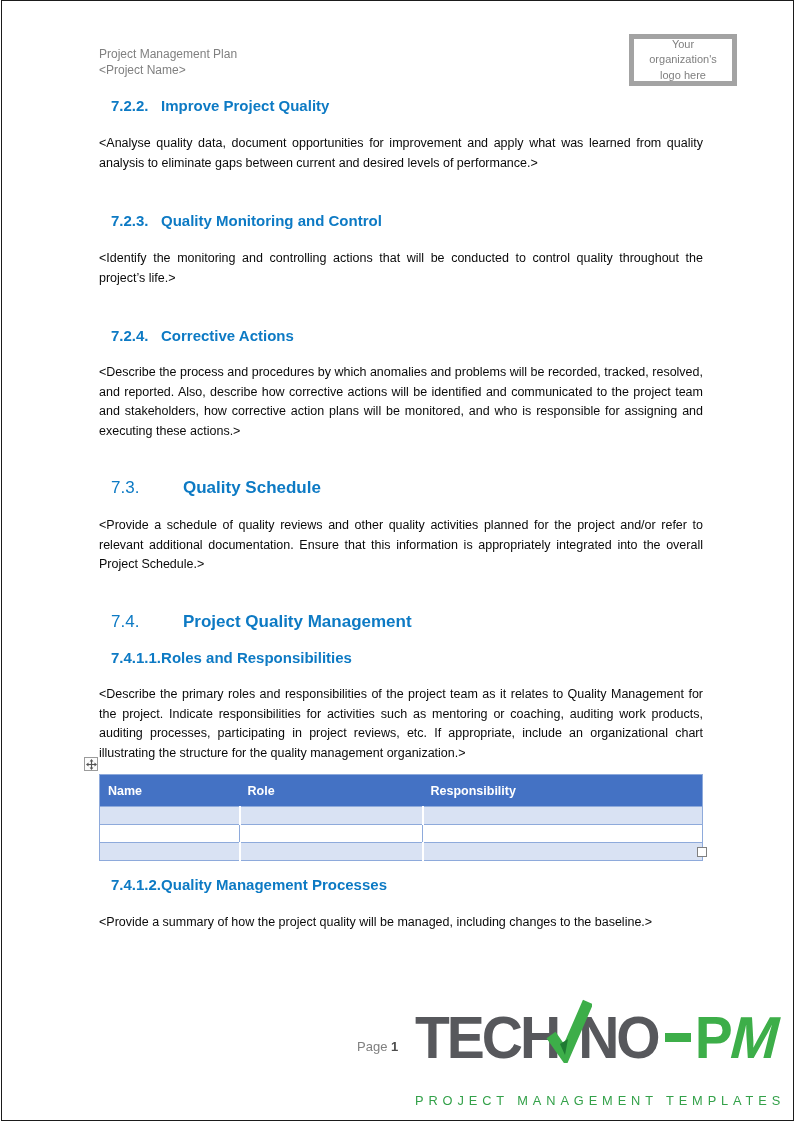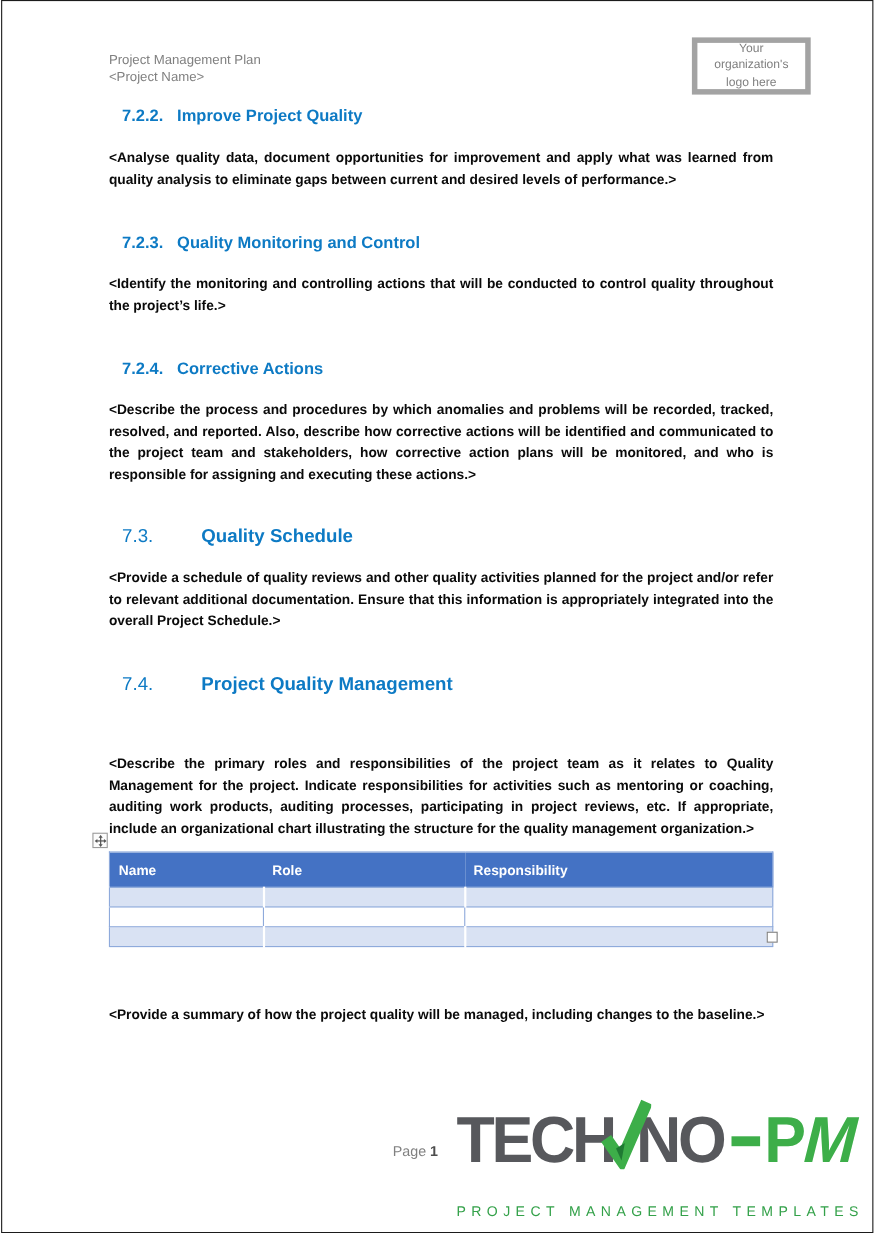--- a/index.html
+++ b/index.html
@@ -20,21 +20,21 @@
   .h2, .h3 { position:absolute; left:97px; width:620px; color:#0d7ac4; white-space:nowrap; }
   .h3 { font-size:15px; font-weight:bold; }
   .h2 { font-size:17px; }
   .h2 .num { font-weight:400; }
   .h2 .ttl { font-weight:bold;margin-left:24px; }
   .num { display:inline-block; min-width:48px;margin-left:12px; }
   .h3 .num { min-width:50px; font-weight:bold; }
   
   .body-p {
     position:absolute; left:97px; width:604px;
-    font-size:12.5px; line-height:19.5px; text-align:justify; color:#0a0a0a;font-weight:bold;
+    font-size:12.5px; line-height:19.5px; text-align:justify; color:#0a0a0a;
   }
   
   .tbl-wrap { position:absolute; left:97px; top:773px; width:603px; }
   table.doc-table { border-collapse:collapse; width:603px; table-layout:fixed; border:1px solid #8eaadb; }
   table.doc-table th {
     background:#4472c4; color:#fff; font-weight:bold; font-size:12.5px;
     text-align:left; padding:2px 8px; height:32px; border:none;
   }
   table.doc-table td { height:18px; padding:1px 8px; font-size:12.5px; }
   tr.alt td { background:#d9e2f3; border-top:1px solid #8eaadb; border-bottom:1px solid #8eaadb; border-right:2px solid #fff; }
@@ -93,20 +93,23 @@
 
   <div class="h2" style="top:477px">
     <span class="num">7.3.</span><span class="ttl">Quality Schedule</span>
   </div>
   <p class="body-p" style="top:515px">&lt;Provide a schedule of quality reviews and other quality activities planned for the project and/or refer to relevant additional documentation. Ensure that this information is appropriately integrated into the overall Project Schedule.&gt;</p>
 
   <div class="h2" style="top:611px">
     <span class="num">7.4.</span><span class="ttl">Project Quality Management</span>
   </div>
 
+  <div class="h3" style="top:648px">
+    <span class="num">7.4.1.1.</span><span class="ttl">Roles and Responsibilities</span>
+  </div>
   <p class="body-p" style="top:684px">&lt;Describe the primary roles and responsibilities of the project team as it relates to Quality Management for the project. Indicate responsibilities for activities such as mentoring or coaching, auditing work products, auditing processes, participating in project reviews, etc. If appropriate, include an organizational chart illustrating the structure for the quality management organization.&gt;</p>
 
   <div class="move-handle">
     <svg width="11" height="11" viewBox="0 0 14 14">
       <g fill="#555">
         <rect x="6.3" y="2.5" width="1.4" height="9"></rect>
         <rect x="2.5" y="6.3" width="9" height="1.4"></rect>
         <polygon points="7,0 4.6,3.2 9.4,3.2"></polygon>
         <polygon points="7,14 4.6,10.8 9.4,10.8"></polygon>
         <polygon points="0,7 3.2,4.6 3.2,9.4"></polygon>
@@ -143,20 +146,23 @@
         <tr class="alt">
           <td></td>
           <td></td>
           <td></td>
         </tr>
       </tbody>
     </table>
   </div>
   <div class="resize-handle"></div>
 
+  <div class="h3" style="top:875px">
+    <span class="num">7.4.1.2.</span><span class="ttl">Quality Management Processes</span>
+  </div>
   <p class="body-p" style="top:912px">&lt;Provide a summary of how the project quality will be managed, including changes to the baseline.&gt;</p>
 
   <div class="page-num">
     <span>Page</span>
     <b>1</b>
   </div>
 
   <div class="brand">
     <div class="brand-row">
       <span class="g">TECH</span>

